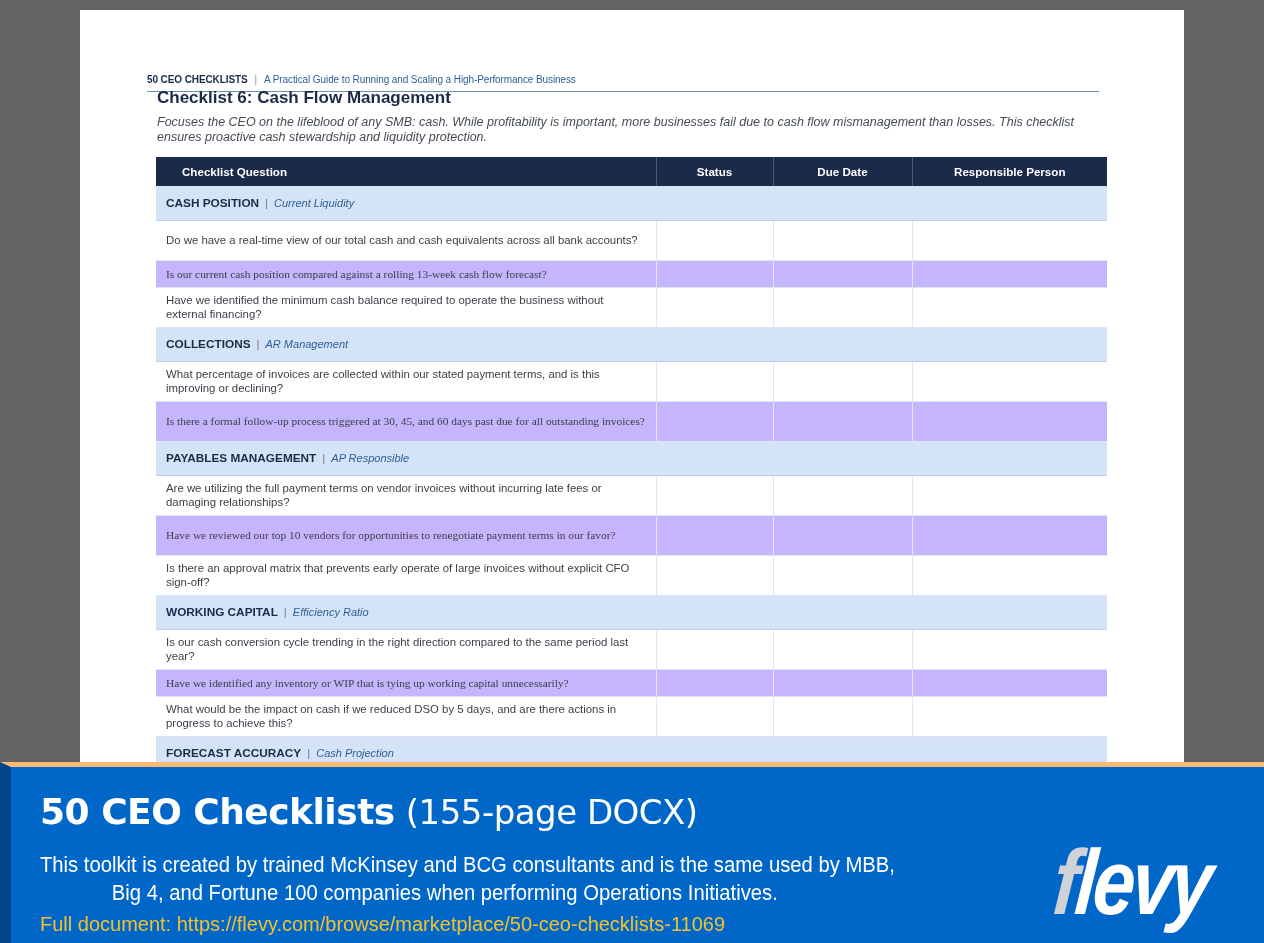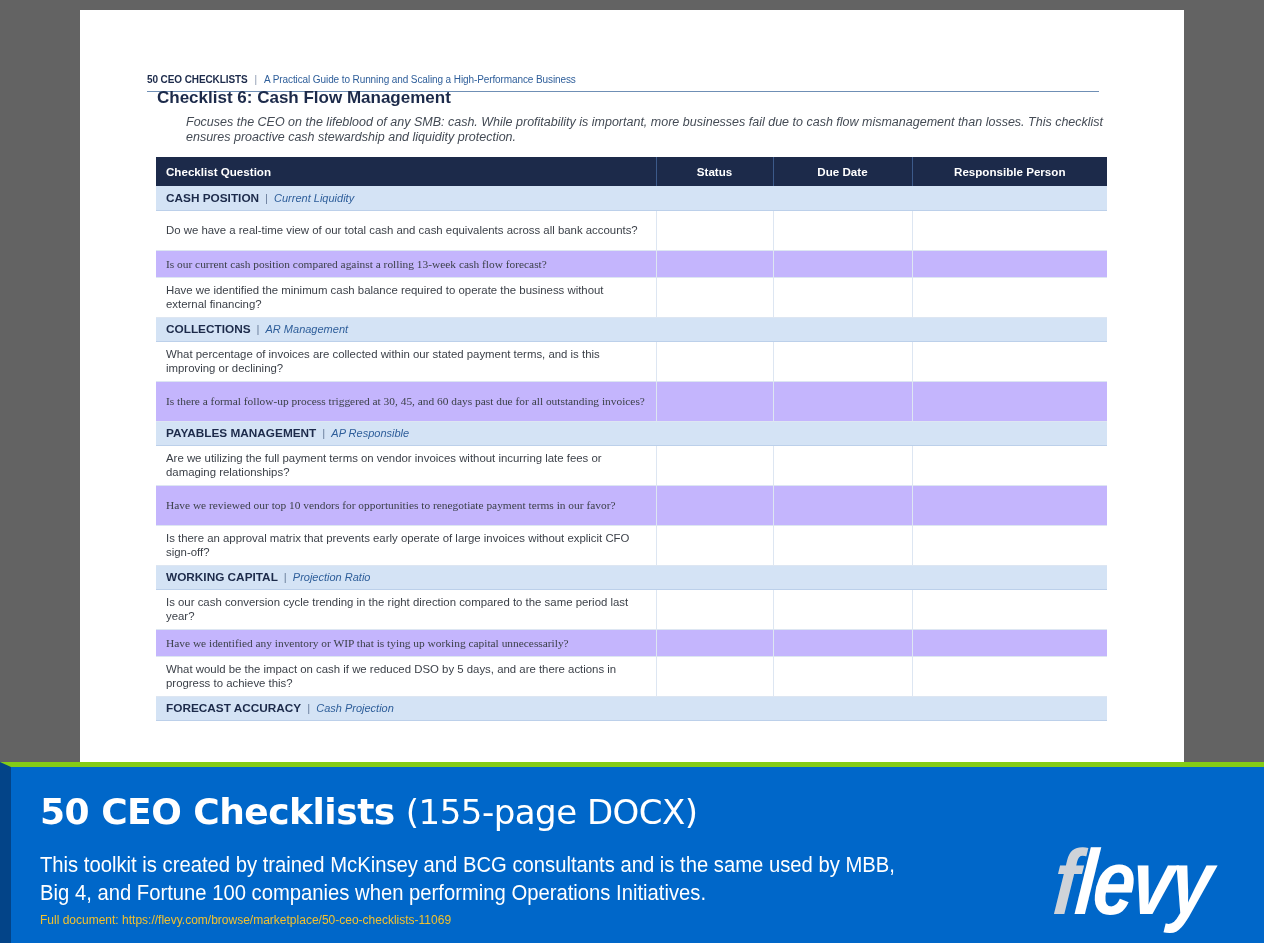--- a/index.html
+++ b/index.html
@@ -18,75 +18,75 @@
     .running-header .brand { font-weight: bold; color: #1c2a4a; }
     .running-header .sep { color: #8796ad; margin: 0 7px; }
     .running-header .subtitle { color: #2e5e9a; }
 
     .doc-title {
       position: absolute; left: 77px; top: 78px; font-size: 17px; font-weight: bold;
       color: #1c2a4a; white-space: nowrap;
     }
     .doc-intro {
       position: absolute; left: 77px; top: 105px; width: 950px; font-size: 12.5px;
-      line-height: 15px; font-style: italic; color: #444b55; margin-left: 29px;
+      line-height: 15px; font-style: italic; color: #444b55;
     }
 
     table.checklist {
       position: absolute; left: 76px; top: 147px; width: 951px;
       border-collapse: collapse; table-layout: fixed; font-size: 11.4px;
     }
     table.checklist col.c1 { width: 500px; }
     table.checklist col.c2 { width: 117px; }
     table.checklist col.c3 { width: 139px; }
     table.checklist col.c4 { width: 195px; }
 
     thead th {
       background: #1c2a4a; color: #ffffff; font-weight: bold; height: 29px;
-      font-size: 11.6px; border-right: 1px solid #3c5a8a; padding: 0 10px;
+      font-size: 11.6px; border-right: 1px solid #3c5a8a; padding: 0 26px;
     }
     thead th:first-child { text-align: left; }
     thead th:last-child { border-right: none; }
 
     tr.section td {
-      background: #d4e3f5; height: 24px; padding: 0 10px;
+      background: #d4e3f5; height: 34px; padding: 0 10px;
       border-bottom: 1px solid #bcd0ea; white-space: nowrap;
     }
     tr.section .sec-name { font-weight: bold; color: #1c2a4a; font-size: 11.8px; }
     tr.section .sec-sep { color: #6b7f9c; margin: 0 6px; }
     tr.section .sec-sub { font-style: italic; color: #2e5e9a; font-size: 11px; }
 
     tr.q td {
       padding: 4px 10px; color: #3a3f47; line-height: 14px;
       border-bottom: 1px solid #dde6f2; border-right: 1px solid #dde6f2;
       vertical-align: middle;
     }
     tr.q td:last-child { border-right: none; }
     tr.q.h2 td { height: 40px; }
     tr.q.h1 td { height: 27px; }
     tr.q.alt td { background: #c4b5fd; font-family: Liberation Serif, serif; }
 
     
     .footer {
       position: absolute; left: 0; top: 762px; width: 1264px; height: 181px;
-      background: #0067c9; border-top: 5px solid #84cc16; border-left: 11px solid #034488;
+      background: #0067c9; border-top: 5px solid #fdba74; border-left: 11px solid #034488; text-align: center;
     }
     .footer-title {
       position: absolute; left: 29px; top: 24px; color: #ffffff; font-size: 36px;
       white-space: nowrap; font-family: "DejaVu Sans", sans-serif; letter-spacing: -0.5px;
     }
     .footer-title .bold { font-weight: bold; }
     .footer-title .light { font-weight: normal; font-size: 34px; }
     .footer-desc {
       position: absolute; left: 29px; top: 84px; width: 880px; color: #ffffff;
       font-size: 22px; line-height: 28px; transform: scaleX(0.92); transform-origin: left top;
       white-space: nowrap;
     }
     .footer-link {
-      position: absolute; left: 29px; top: 146px; color: #f2c12e; font-size: 12px;
+      position: absolute; left: 29px; top: 146px; color: #f2c12e; font-size: 20px;
       white-space: nowrap;
     }
     .flevy-logo {
       position: absolute; left: 1047px; top: 70px; font-size: 92px; font-weight: bold;
       font-style: italic; color: #ffffff; white-space: nowrap; letter-spacing: -4px;
       font-family: "Liberation Sans", sans-serif; transform: scaleX(0.82) skewX(-6deg);
       transform-origin: left top; line-height: 90px;
     }
     .flevy-logo .f { color: #cfd3d8; }
   </style>
@@ -172,21 +172,21 @@
         <td></td>
       </tr>
       <tr class="q h2">
         <td>Is there an approval matrix that prevents early operate of large invoices without explicit CFO sign-off?</td>
         <td></td>
         <td></td>
         <td></td>
       </tr>
 
       <tr class="section">
-        <td colspan="4"><span class="sec-name">WORKING CAPITAL</span><span class="sec-sep">|</span><span class="sec-sub">Projection Ratio</span></td>
+        <td colspan="4"><span class="sec-name">WORKING CAPITAL</span><span class="sec-sep">|</span><span class="sec-sub">Efficiency Ratio</span></td>
       </tr>
       <tr class="q h2">
         <td>Is our cash conversion cycle trending in the right direction compared to the same period last year?</td>
         <td></td>
         <td></td>
         <td></td>
       </tr>
       <tr class="q h1 alt">
         <td>Have we identified any inventory or WIP that is tying up working capital unnecessarily?</td>
         <td></td>

